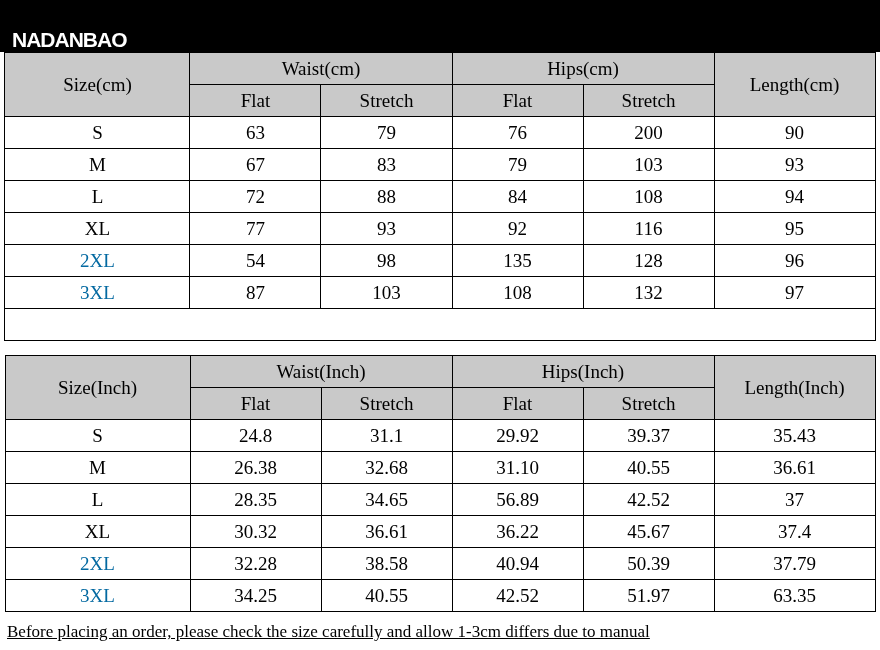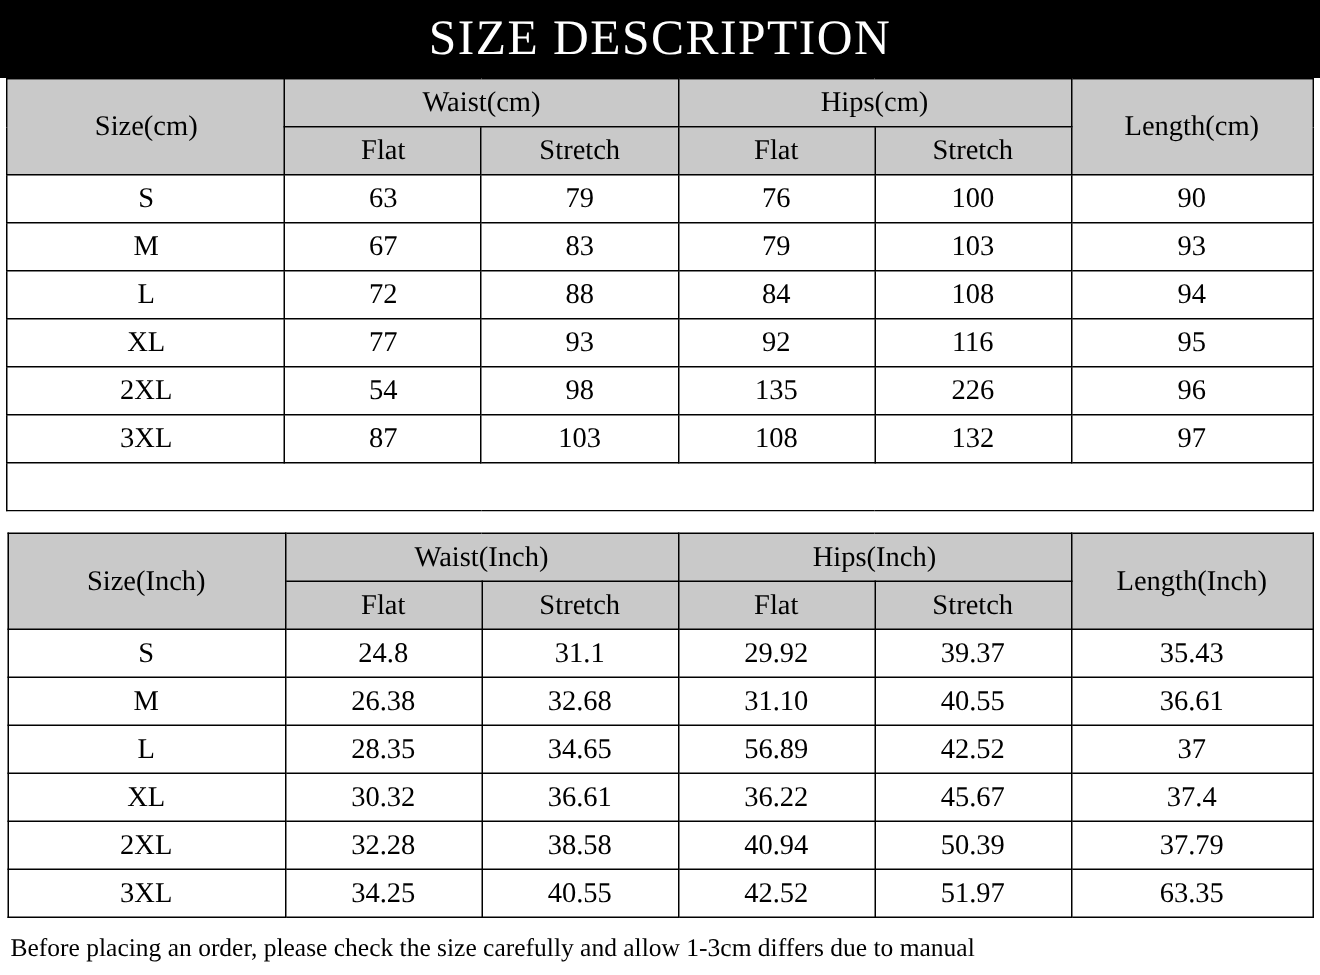--- a/index.html
+++ b/index.html
@@ -76,21 +76,21 @@
     font-size: 19px;
   }
   .sub {
     background: #c9c9c9 !important;
     font-size: 18px;
   }
   .size-cell {
     font-size: 19px;
   }
   .dim {
-    color: #000000;
+    color: #0369a1;
   }
   .col-size { width: 185px; }
   .col-num  { width: 131px; }
   .col-len  { width: 161px; }
 
   .spacer-row td {
     border-left: 1px solid #000;
     border-right: 1px solid #000;
     border-top: 1px solid #000;
     border-bottom: none;
@@ -104,29 +104,29 @@
   
   .note {
     width: 870px;
     margin: 0 auto;
     padding-top: 7px;
     font-size: 17px;
     line-height: 1.55;
     font-family: "Liberation Serif", serif;
     color: #000000;
   }
-  .note div { padding-left: 2px; }
+  .note div { padding-left: 2px; text-decoration: underline; }
 </style>
 </head>
 <body>
 
 <div class="page">
 
   <div class="header-band">
-    <div class="header-title">SIZE DESCRIPTION</div>
+    <div class="brand-logo">NADANBAO</div>
   </div>
 
   <table class="size-table">
     <colgroup>
       <col class="col-size">
         <col class="col-num">
         <col class="col-num">
         <col class="col-num">
         <col class="col-num">
         <col class="col-len">
@@ -143,21 +143,21 @@
         <td class="sub">Stretch</td>
         <td class="sub">Flat</td>
         <td class="sub">Stretch</td>
       </tr>
 
       <tr>
         <td class="size-cell">S</td>
         <td>63</td>
         <td>79</td>
         <td>76</td>
-        <td>100</td>
+        <td>200</td>
         <td>90</td>
       </tr>
       <tr>
         <td class="size-cell">M</td>
         <td>67</td>
         <td>83</td>
         <td>79</td>
         <td>103</td>
         <td>93</td>
       </tr>
@@ -175,21 +175,21 @@
         <td>93</td>
         <td>92</td>
         <td>116</td>
         <td>95</td>
       </tr>
       <tr>
         <td class="size-cell dim">2XL</td>
         <td>54</td>
         <td>98</td>
         <td>135</td>
-        <td>226</td>
+        <td>128</td>
         <td>96</td>
       </tr>
       <tr>
         <td class="size-cell dim">3XL</td>
         <td>87</td>
         <td>103</td>
         <td>108</td>
         <td>132</td>
         <td>97</td>
       </tr>

